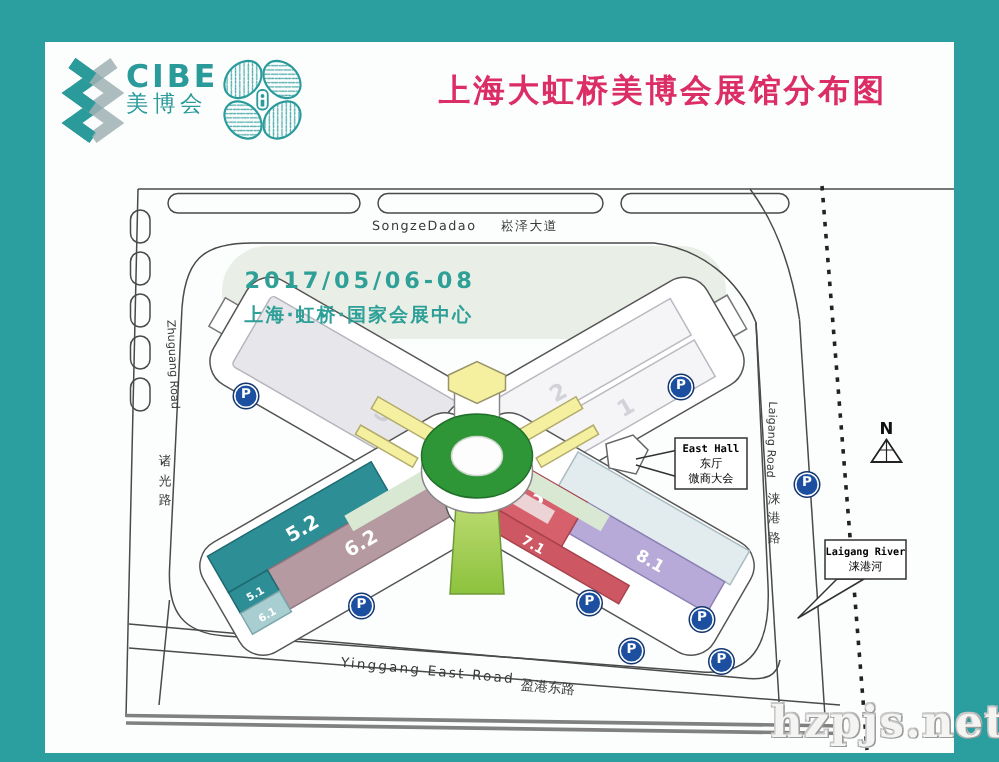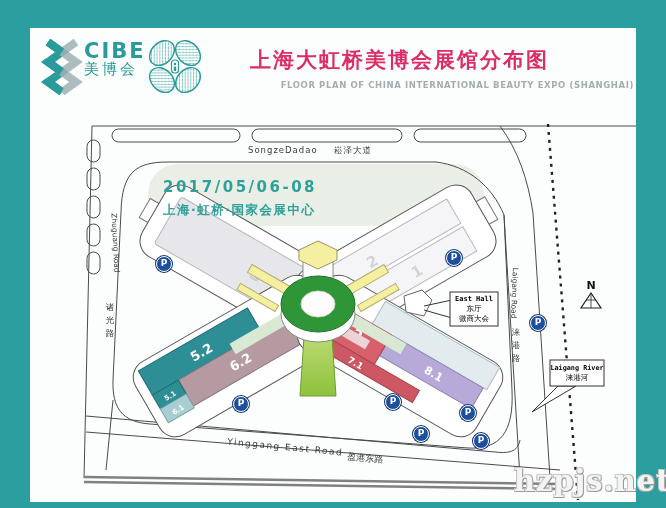--- a/index.html
+++ b/index.html
@@ -1,20 +1,20 @@
 <!DOCTYPE html>
 <html><head>
 <meta charset="utf-8">
 <style>
   html,body{margin:0;padding:0;}
   body{font-family:"DejaVu Sans","Liberation Sans",sans-serif;}
   .stage{position:relative;width:666px;height:508px;background:#2b9e9f;overflow:hidden;}
   .card{position:absolute;left:30px;top:28px;right:30px;bottom:6px;background:#fcfdfd;}
   
-  .hdr-title{position:absolute;left:250px;top:46px;width:384px;text-align:left;
+  .hdr-title{position:absolute;left:250px;top:46px;width:384px;text-align:center;
     font-size:21px;font-weight:bold;letter-spacing:2px;}
   .hdr-sub{position:absolute;left:200px;top:80px;width:434px;text-align:right;
     font-size:8.5px;letter-spacing:.6px;font-weight:bold;}
   .logo-text{position:absolute;left:84px;top:40px;line-height:1.05;}
   .logo-text .en{font-size:21px;font-weight:bold;letter-spacing:2px;}
   .logo-text .cn{font-size:15px;font-weight:normal;letter-spacing:3px;}
   .svg-abs{position:absolute;left:0;top:0;}
   
   #parking-layer{position:absolute;left:0;top:0;width:666px;height:508px;pointer-events:none;}
   .p-badge{position:absolute;width:14px;height:14px;margin-left:-7px;margin-top:-7px;
@@ -58,21 +58,20 @@
       <rect x="25.8" y="26.5" width="2.4" height="4.5" fill="#2a9a9b"></rect>
     </g>
   </svg>
 
   <div class="logo-text">
     <div class="en" style="color:#2a9a9b">CIBE</div>
     <div class="cn" style="color:#2a9a9b">美博会</div>
   </div>
 
   <div class="hdr-title" style="color:#dc2e66">上海大虹桥美博会展馆分布图</div>
-  <div class="hdr-sub" style="color:#a3adb0">FLOOR PLAN OF CHINA INTERNATIONAL BEAUTY EXPO (SHANGHAI)</div>
 
   <svg class="svg-abs" width="666" height="508" viewBox="0 0 666 508">
     <defs>
       <linearGradient id="gradGreen" x1="0" y1="0" x2="0" y2="1">
         <stop offset="0" stop-color="#c6e07d"></stop>
         <stop offset="1" stop-color="#8cc23d"></stop>
       </linearGradient>
     </defs>
 
     <rect x="148" y="164" width="336" height="62" rx="30" fill="#e9efe6"></rect>

